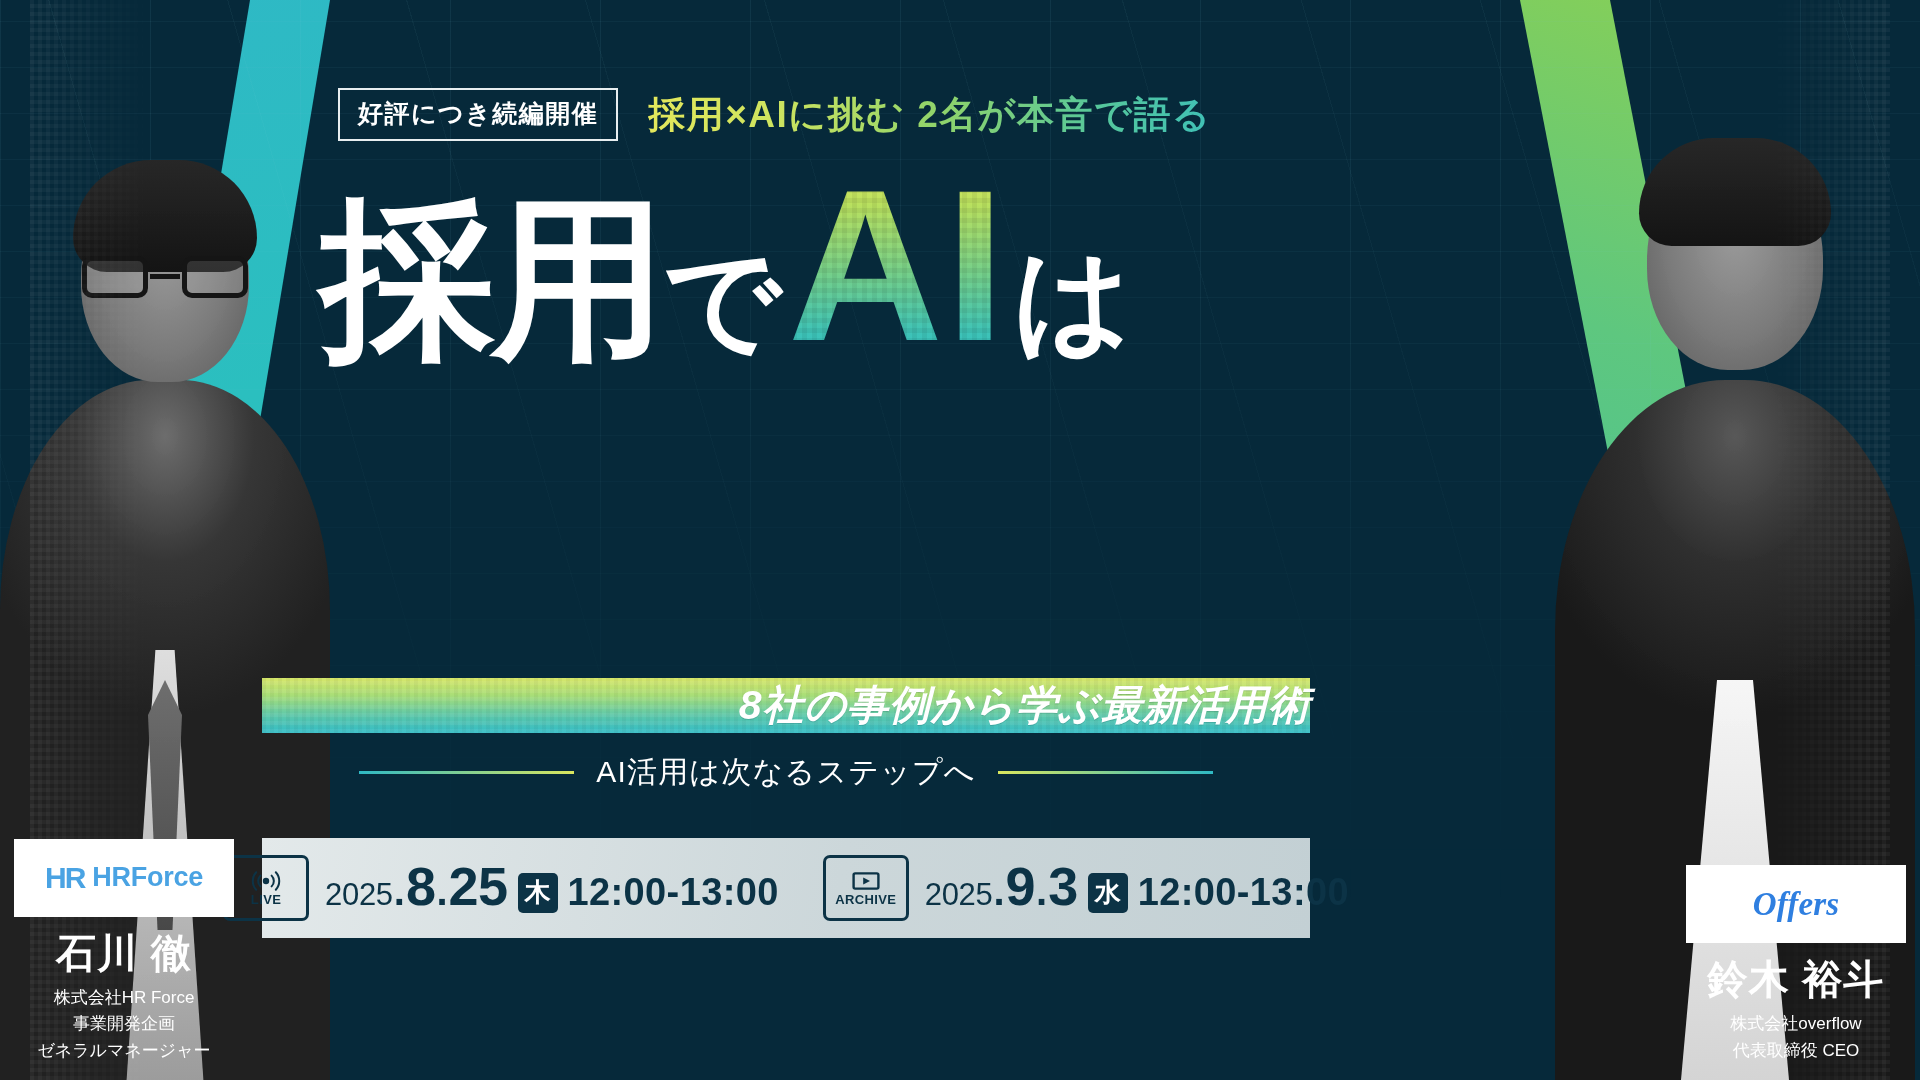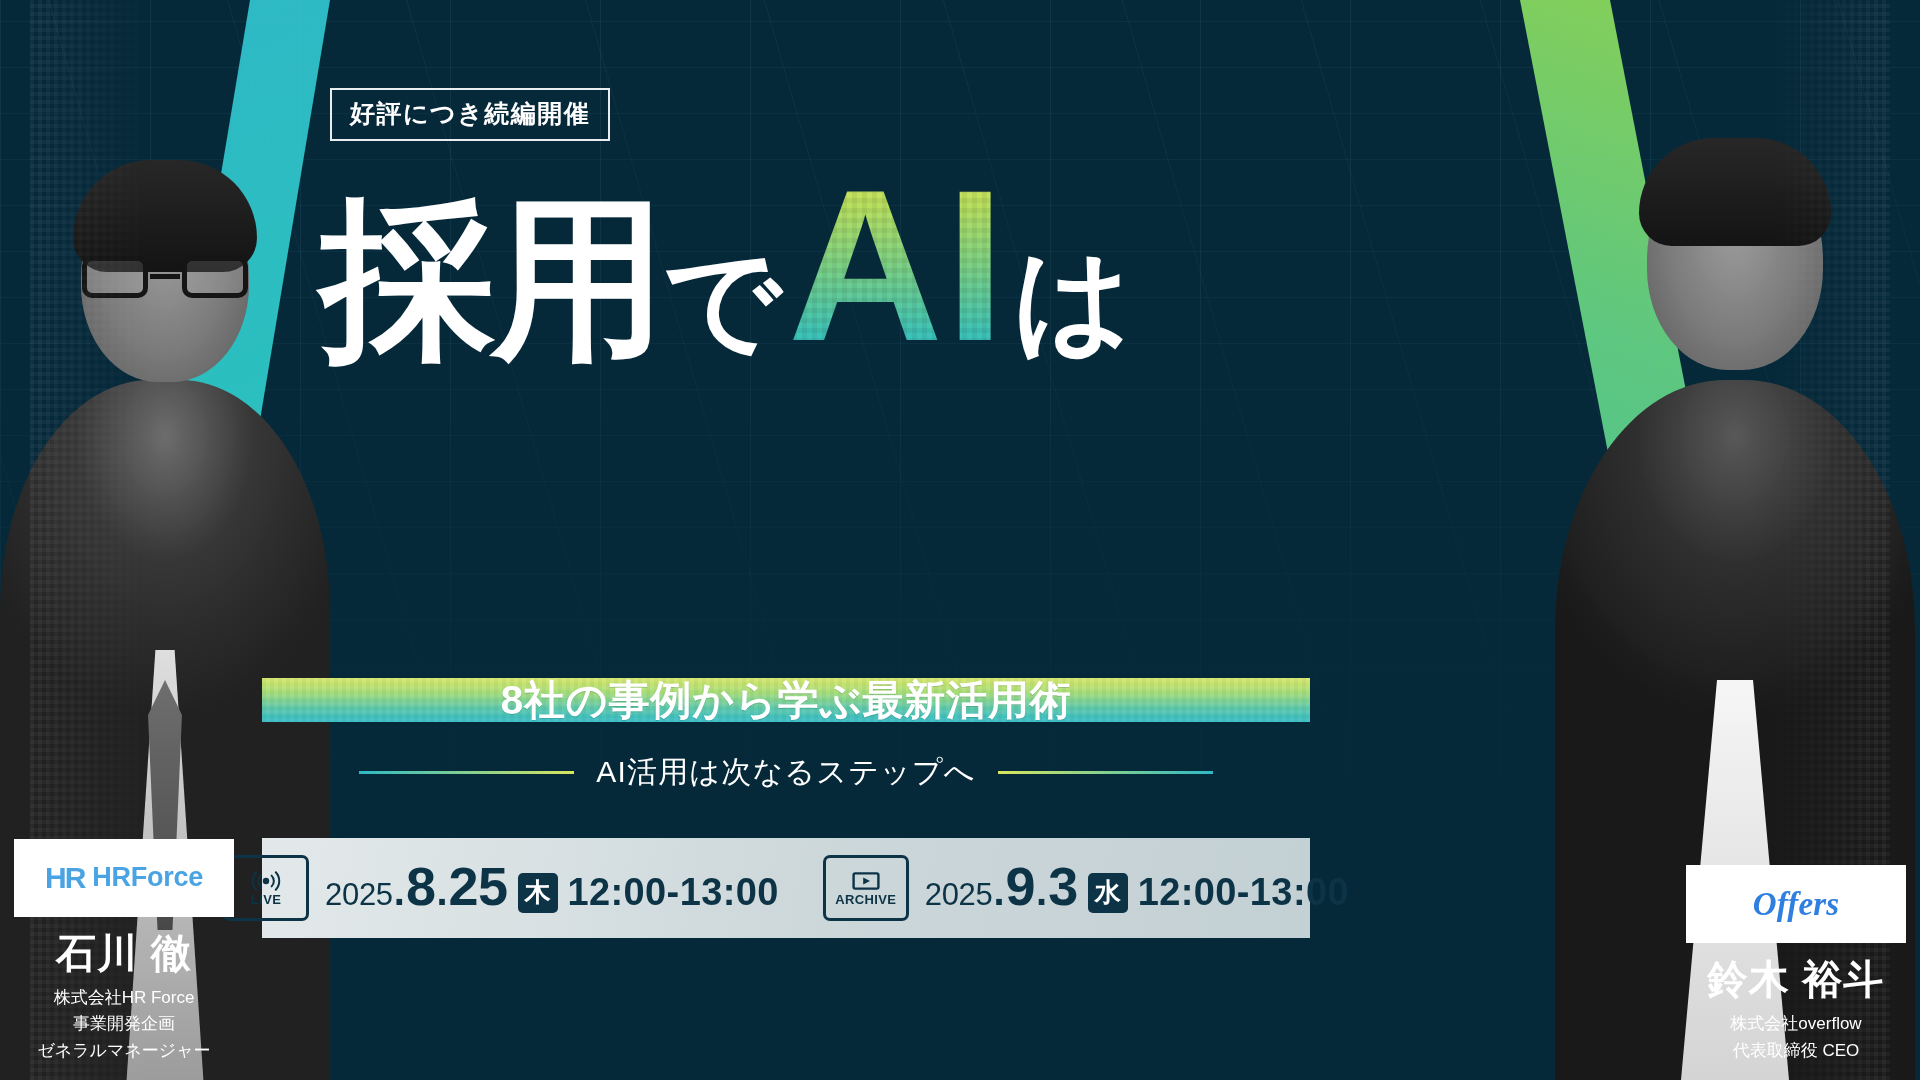--- a/index.html
+++ b/index.html
@@ -125,21 +125,21 @@
   }
   .p-glasses i:first-child{ left:0; }
   .p-glasses i:last-child{ right:0; }
   .p-glasses b{ position:absolute; top:18px; left:68px; width:30px; height:5px; background:#1b1b1b; }
 
   
   .center{ position:absolute; left:0; right:0; top:0; height:100%; }
 
   
   .tagrow{
-    position:absolute; left:330px; top:88px;
+    position:absolute; left:338px; top:88px;
     display:flex; align-items:center; gap:30px;justify-content:flex-end;
   }
   .badge{
     border:2px solid #e8eef0; color:#ffffff;
     font-size:25px; font-weight:700; letter-spacing:.06em;
     padding:11px 18px 13px; line-height:1;
     white-space:nowrap;
   }
   .tagline{
     font-size:37px; font-weight:800; letter-spacing:.04em; white-space:nowrap;
@@ -172,26 +172,26 @@
     padding:0 6px;
   }
   .bang{
     font-size:182px; font-weight:900; color:#ffffff; line-height:1;
     font-style:italic; letter-spacing:-.01em;
     font-family:"Liberation Sans","DejaVu Sans",sans-serif;
   }
 
   
   .subbar{
-    position:absolute; left:262px; top:678px; width:1048px; height:44px;
+    position:absolute; left:262px; top:678px; width:1048px; height:55px;
     background-image:
       repeating-linear-gradient(0deg, rgba(255,255,255,.06) 0 4px, transparent 4px 8px),
       repeating-linear-gradient(90deg, rgba(0,0,0,.04) 0 4px, transparent 4px 8px),
       linear-gradient(180deg,#d7e76a 0%, #a8de78 32%, #5ec9ab 68%, #34bdc6 100%);
-    display:flex; align-items:center; justify-content:center;
+    display:flex; align-items:center; justify-content:flex-end;font-style:italic;
   }
   .subbar span{
     font-size:41px; font-weight:800; color:#ffffff; letter-spacing:.02em;
     text-shadow:0 1px 0 rgba(0,60,70,.18);
   }
 
   
   .capline{
     position:absolute; left:262px; top:752px; width:1048px;
     display:flex; align-items:center; justify-content:center; gap:22px;
@@ -281,20 +281,21 @@
       <div class="p-head r"></div>
       <div class="p-hair r"></div>
     </div>
     <div class="dither r"></div>
   </div>
 
   <div class="center">
 
     <div class="tagrow">
       <div class="badge">好評につき続編開催</div>
+      <div class="tagline">採用×AIに挑む 2名が本音で語る</div>
     </div>
 
     <div class="headline">
       <div class="hl-row hl-1">
         <span class="kanji">採用</span>
         <span class="kana-sm">で</span>
         <span class="ai-word">AI</span>
         <span class="kana-sm">は</span>
       </div>
     </div>

